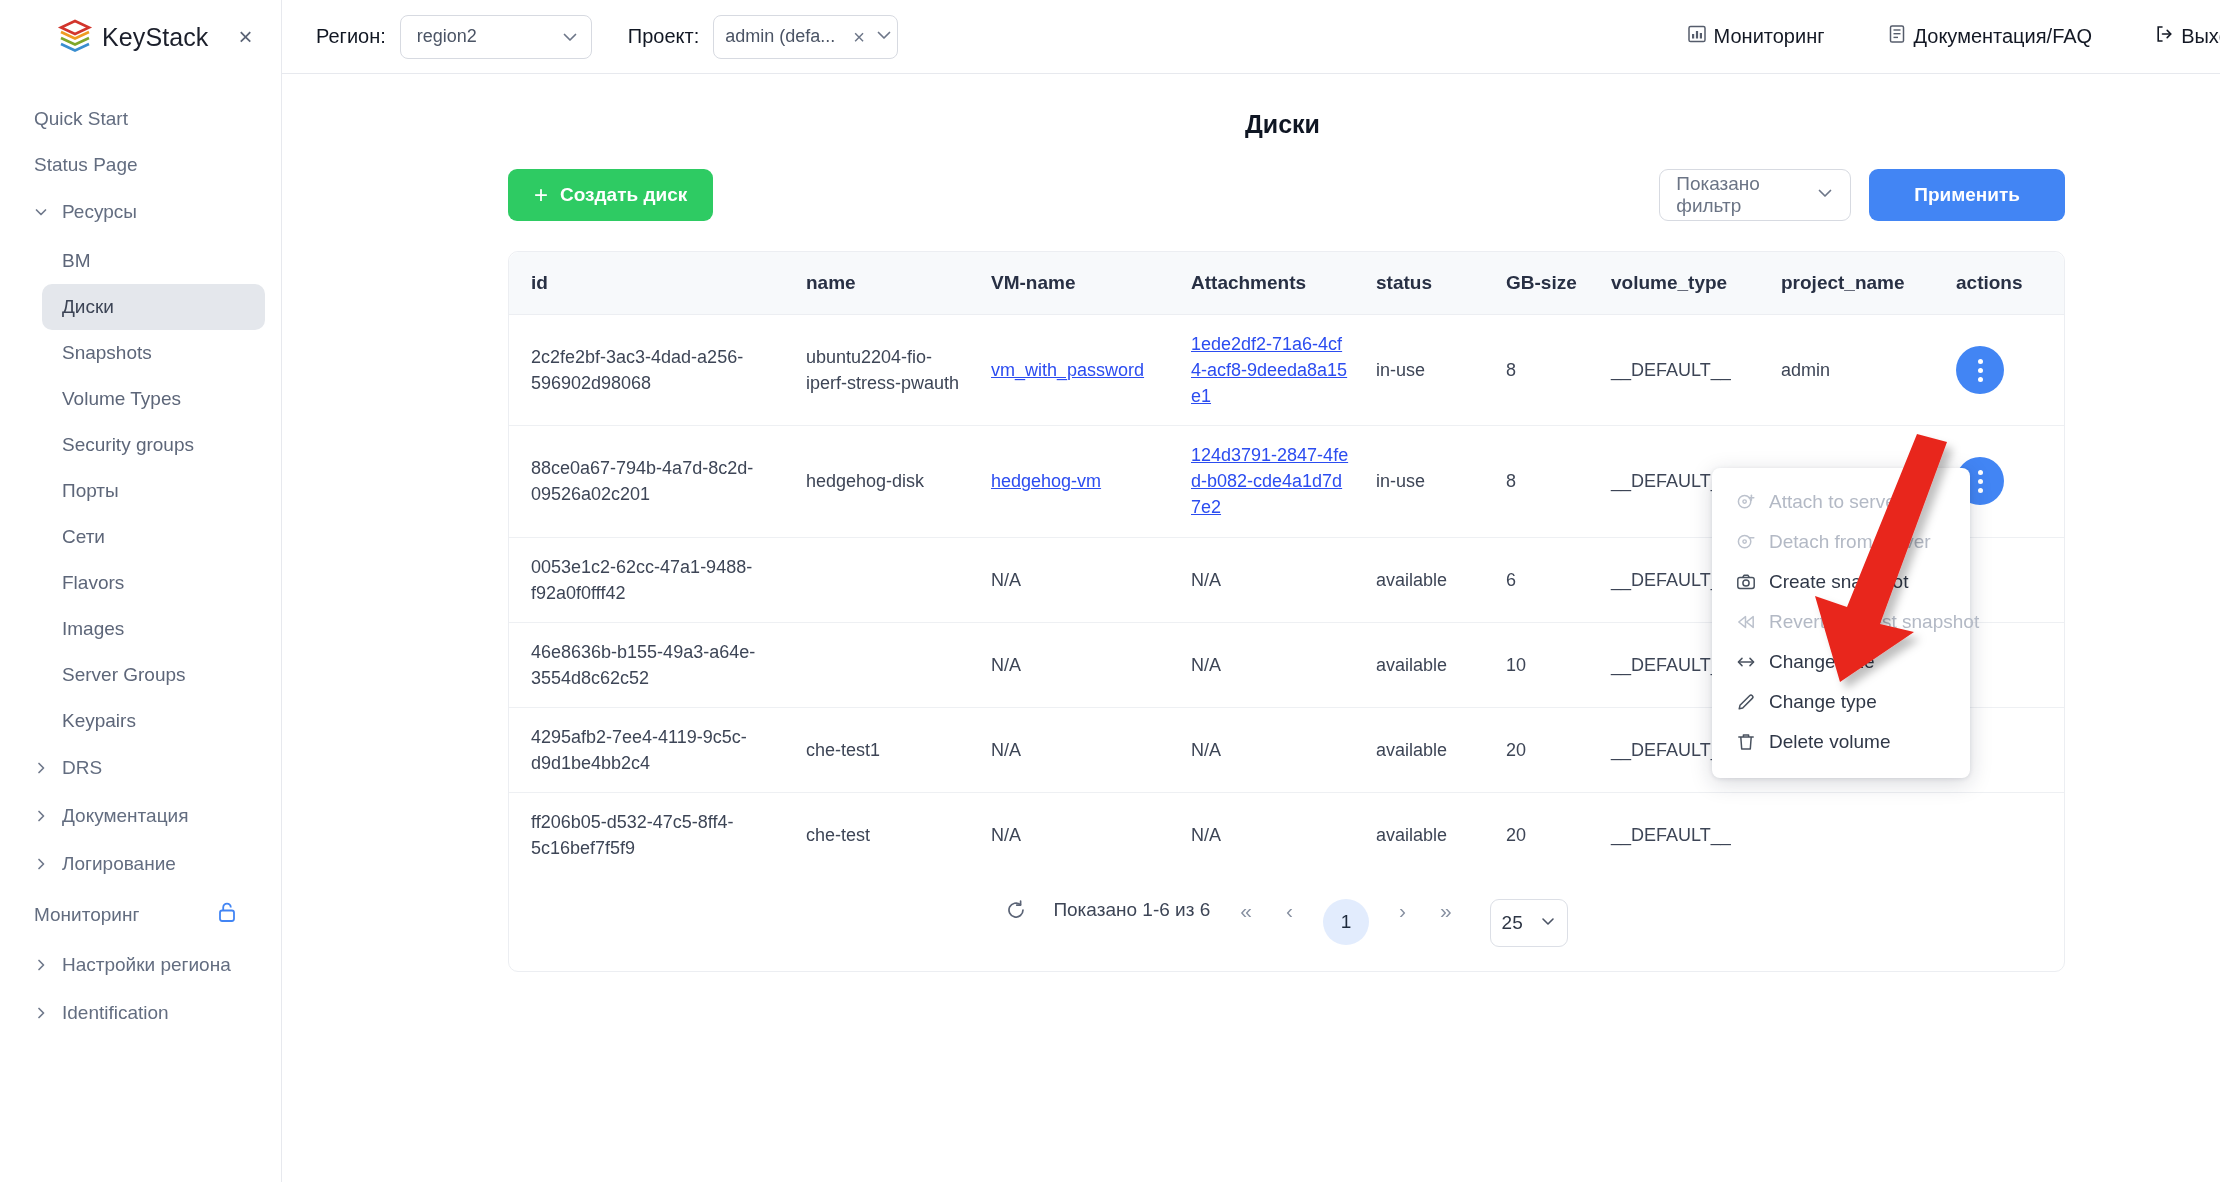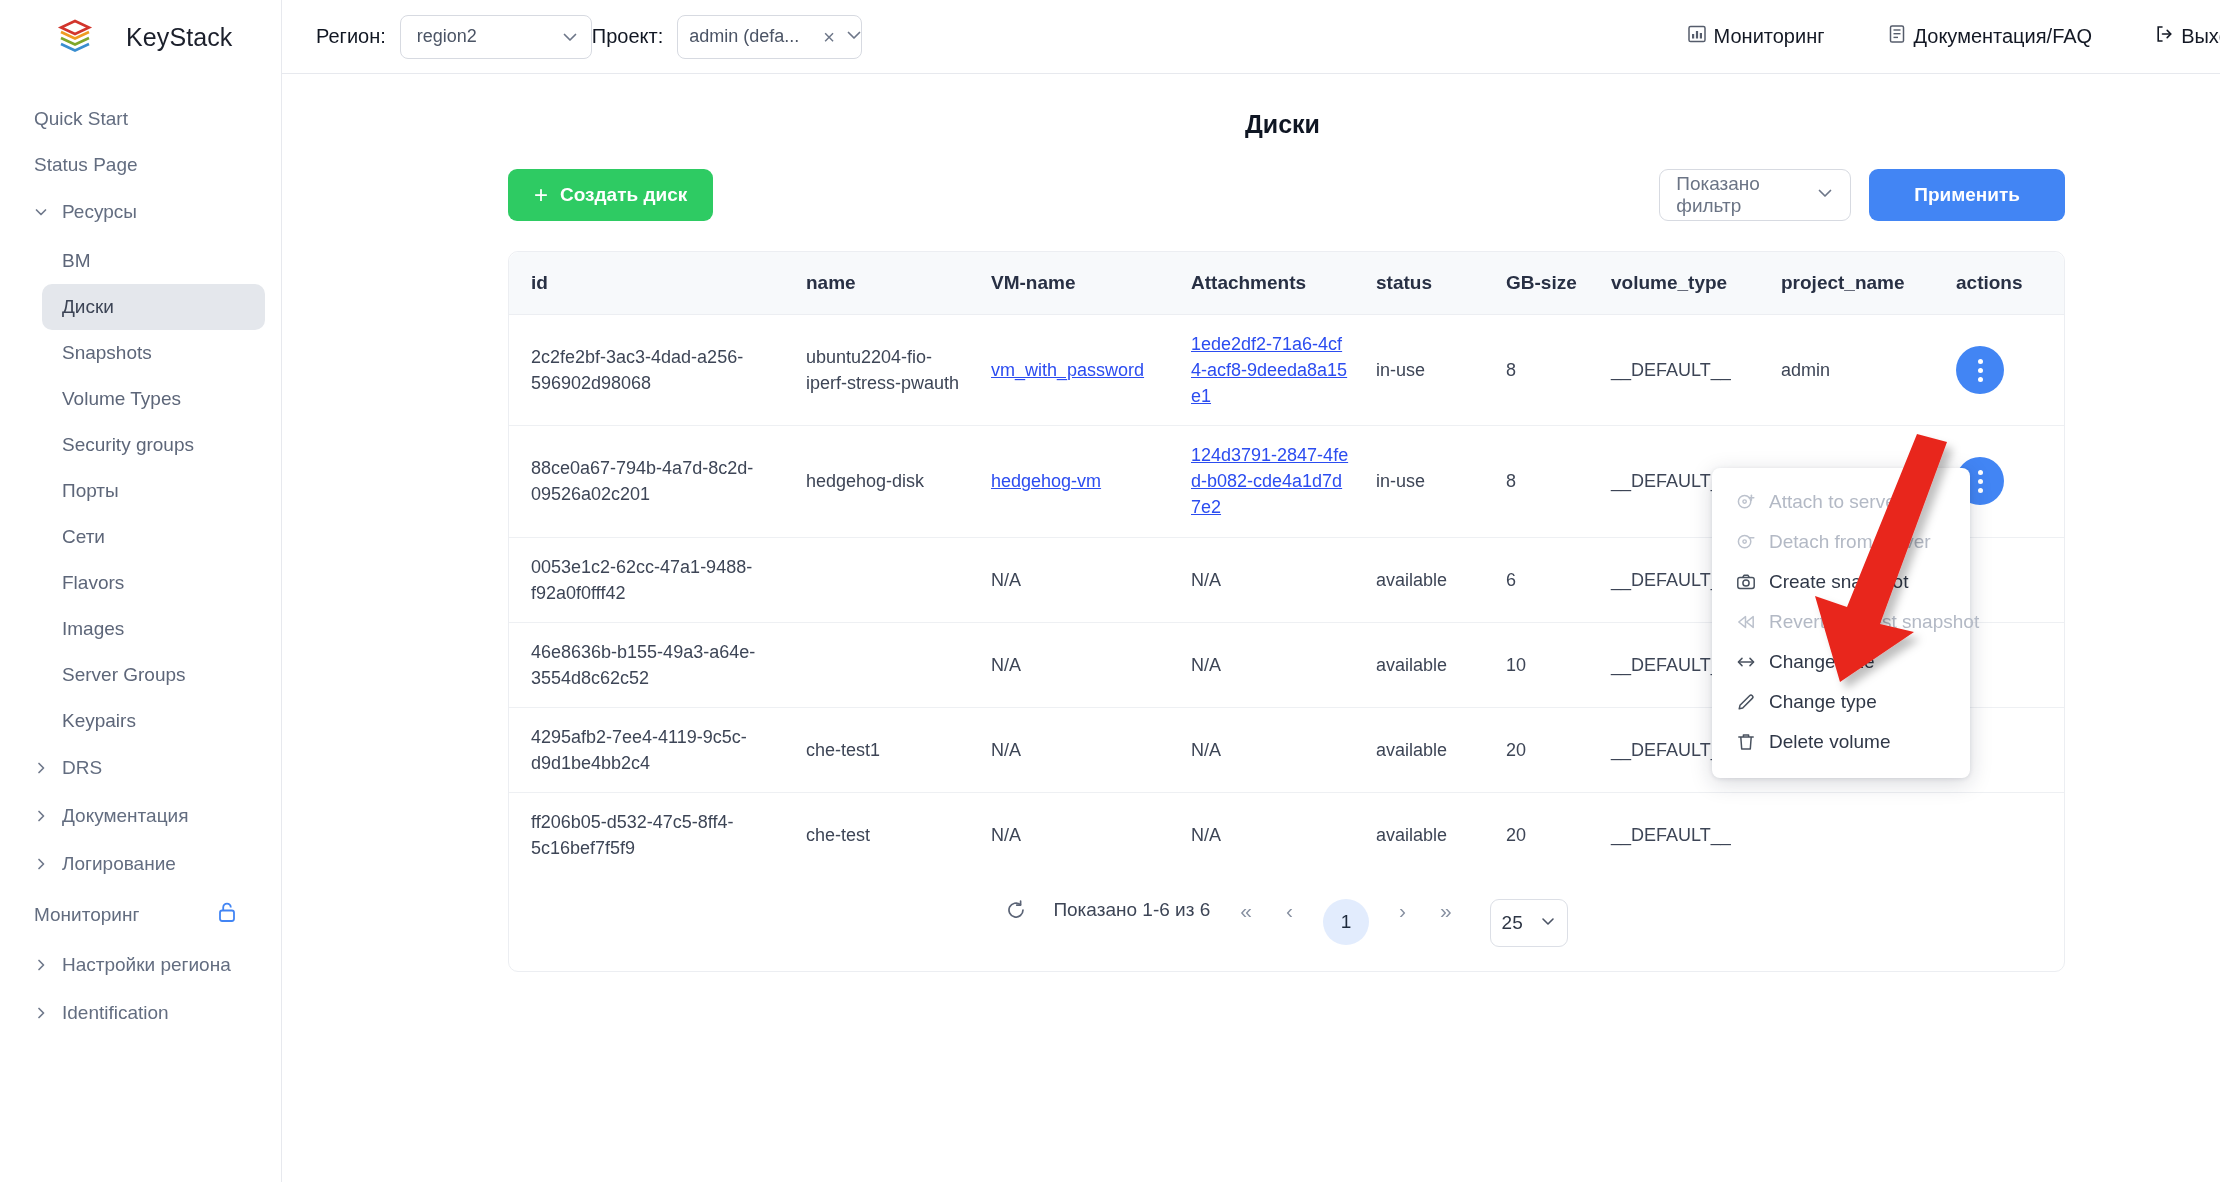--- a/index.html
+++ b/index.html
@@ -15,21 +15,21 @@
 
   
   .sidebar {
     width: 282px; height: 1182px; flex: 0 0 282px;
     background: #ffffff;
     border-right: 1px solid #e7e9ee;
     position: relative;
     overflow: hidden;
   }
   .brand {
-    height: 74px; display: flex; align-items: center; padding-left: 56px; gap: 32px;
+    height: 74px; display: flex; align-items: center; padding-left: 56px; gap: 8px;
   }
   .logo { width: 38px; height: 38px; position: relative; flex: 0 0 38px; }
   .logo svg { display: block; }
   .brand-name {
     font-size: 25px; font-weight: 400; color: #1b1f2b; letter-spacing: .1px;
   }
   .brand-close {
     margin-left: 22px; font-size: 24px; color: #5b6476; line-height: 1; cursor: pointer;
     font-weight: 300;
   }
@@ -63,21 +63,21 @@
   .main { flex: 1 1 auto; position: relative; height: 1182px; background: #ffffff; }
   .topbar {
     height: 74px; border-bottom: 1px solid #e7e9ee; background: #fff;
     display: flex; align-items: center; padding: 0 42px 0 0; position: relative;
   }
   .selgroup { display: flex; align-items: center; gap: 14px; margin-left: 0; }
   .selgroup:first-child { margin-left: 0; }
   .sel-label { font-size: 20px; color: #111723; font-weight: 400; white-space: nowrap; }
   .select {
     height: 44px; border: 1px solid #d7dae1; border-radius: 8px; background: #fff;
-    display: flex; align-items: center; padding: 0 12px 0 16px; gap: 24px; cursor: pointer;
+    display: flex; align-items: center; padding: 0 12px 0 16px; gap: 18px; cursor: pointer;
     min-width: 140px;
   }
   .select .val { font-size: 18px; color: #4b5465; white-space: nowrap; }
   .select.region { width: 192px; justify-content: space-between; }
   .select.project { width: 185px; padding-left: 11px; }
   .select .icons { display: flex; align-items: center; gap: 10px; margin-left: auto; }
   .xmark { font-size: 20px; color: #6d7688; line-height: 1; }
   .topbar-right {
     margin-left: auto; display: flex; align-items: center; gap: 62px;
   }
@@ -305,21 +305,21 @@
         <div class="select region">
           <span class="val">region2</span>
           <span class="icons">
             <svg width="18" height="18" viewBox="0 0 18 18">
                 <polyline points="3.5,6.5 9,12 14.5,6.5" fill="none" stroke="#6d7688" stroke-width="1.7" stroke-linecap="round" stroke-linejoin="round"></polyline>
               </svg>
           </span>
         </div>
       </div>
 
-      <div class="selgroup" style="justify-content:center;">
+      <div class="selgroup" style="margin-left:36px;justify-content:center;">
         <span class="sel-label">Проект:</span>
         <div class="select project">
           <span class="val">admin (defa...</span>
           <span class="icons">
             <span class="xmark">×</span>
             <span>
               <svg width="18" height="18" viewBox="0 0 18 18">
                   <polyline points="3.5,6.5 9,12 14.5,6.5" fill="none" stroke="#6d7688" stroke-width="1.7" stroke-linecap="round" stroke-linejoin="round"></polyline>
                 </svg>
             </span>

